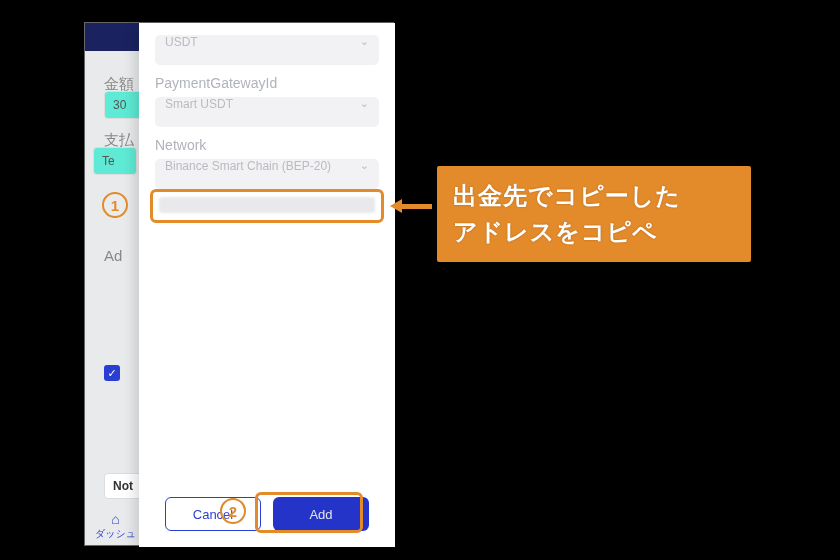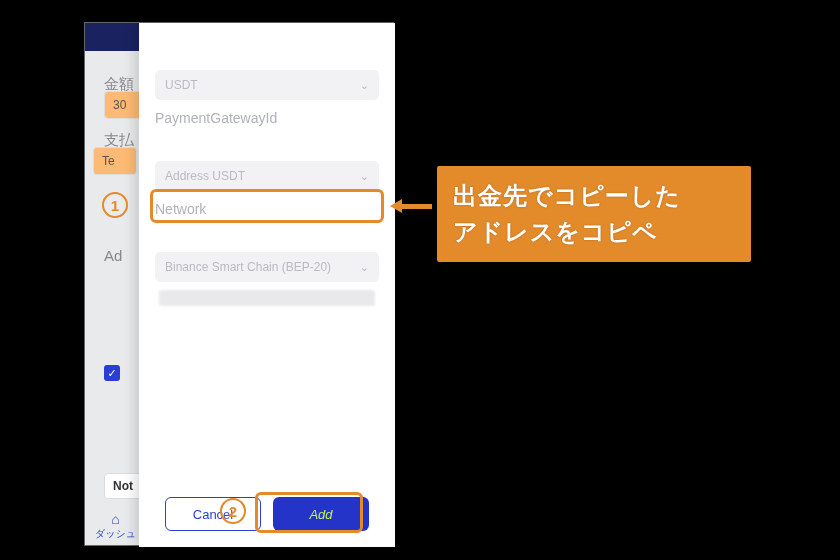--- a/index.html
+++ b/index.html
@@ -37,21 +37,21 @@
     background: #1a2360;
   }
   .bg-label {
     position: absolute;
     font-size: 15px;
     color: #888;
     white-space: nowrap;
   }
   .bg-input-like {
     position: absolute;
-    background: #fdba74;
+    background: #5eead4;
     border: 1px solid #ddd;
     border-radius: 4px;
     height: 28px;
     font-size: 12px;
     color: #555;
     padding: 6px 8px;
   }
   .bg-check {
     position: absolute;
     left: 19px;
@@ -108,25 +108,24 @@
     margin-top: 10px;
     margin-bottom: 6px;
   }
   .select {
     width: 100%;
     height: 30px;
     background: #f2f2f4;
     border-radius: 5px;
     padding: 0 10px;
     display: flex;
-    align-items: center;
+    align-items: flex-start;
     justify-content: space-between;
     font-size: 12px;
     color: #b9bbc2;
-    margin-top: 35px;
   }
   .select .chev {
     font-size: 11px;
     color: #b9bbc2;
   }
   .address-field-wrap {
     position: relative;
     margin-bottom: 14px;
   }
   .address-input {
@@ -166,23 +165,22 @@
     justify-content: center;
     cursor: pointer;
   }
   .btn-cancel {
     background: #fff;
     color: #2a3fd1;
     border: 1.5px solid #2a3fd1;
   }
   .btn-add {
     background: #2433c8;
-    color: #bef264;
+    color: #e5e5e5;
     border: none;
-    font-style: italic;
   }
 
   
   .hl-box {
     position: absolute;
     border: 3px solid #e38a2a;
     border-radius: 6px;
     pointer-events: none;
   }
   .hl-1 {
@@ -276,21 +274,21 @@
   </div>
 
   <div class="modal">
     <div class="select">
       <span>USDT</span>
       <span class="chev">⌄</span>
     </div>
 
     <div class="field-label">PaymentGatewayId</div>
     <div class="select">
-      <span>Address USDT</span>
+      <span>Smart USDT</span>
       <span class="chev">⌄</span>
     </div>
 
     <div class="field-label">Network</div>
     <div class="select">
       <span>Binance Smart Chain (BEP-20)</span>
       <span class="chev">⌄</span>
     </div>
 
     <div class="address-field-wrap">

